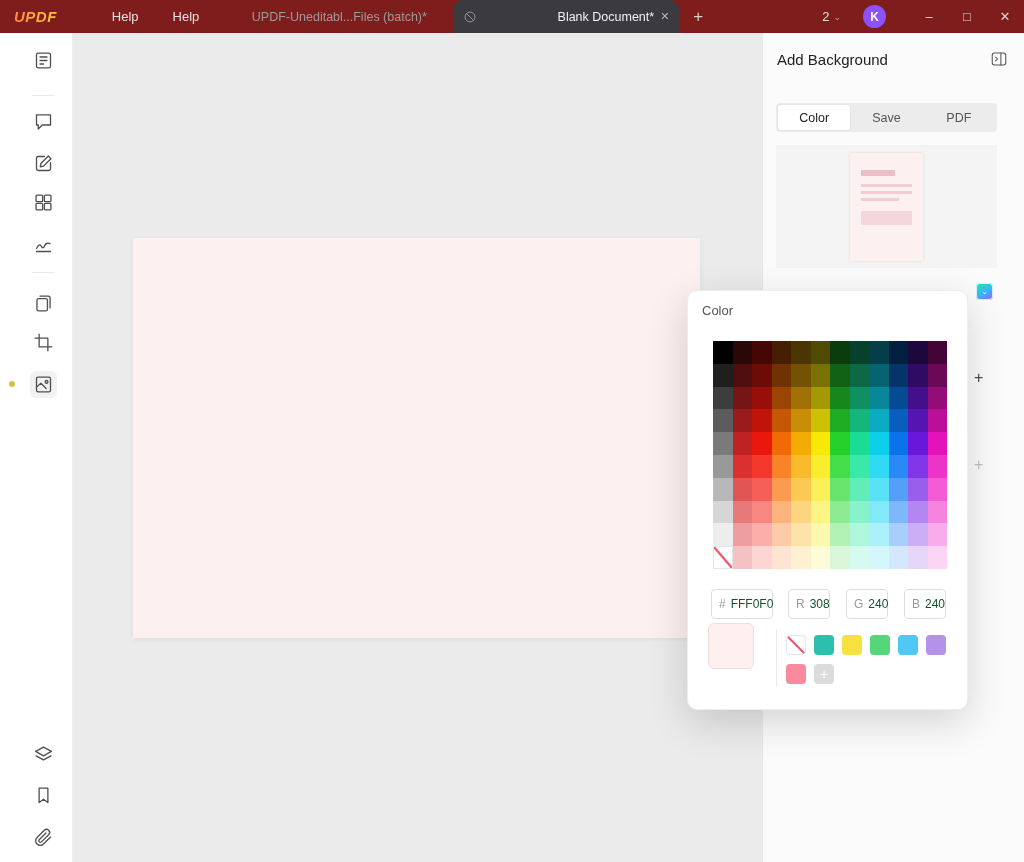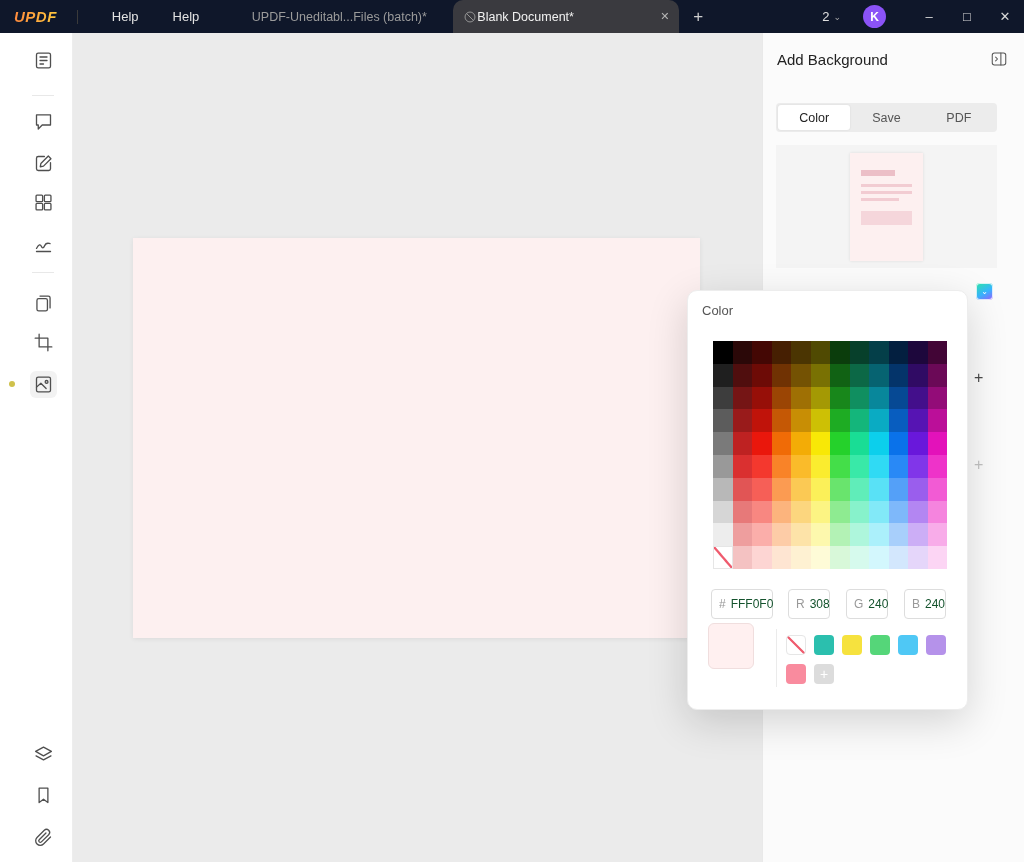--- a/index.html
+++ b/index.html
@@ -1,29 +1,29 @@
 <!DOCTYPE html>
 <html><head>
 <meta charset="utf-8">
 <style>
   * { margin:0; padding:0; box-sizing:border-box; }
   body { font-family:"Liberation Sans", sans-serif; background:#888; }
   .app { position:relative; width:1024px; height:862px; background:#ebebeb; overflow:hidden; }
 
   
-  .titlebar { position:absolute; top:0; left:0; right:0; height:33px; background:#0f172a; display:flex; align-items:center; }
+  .titlebar { position:absolute; top:0; left:0; right:0; height:33px; background:#7f1d1d; display:flex; align-items:center; }
   .logo { margin-left:14px; font-size:15px; font-weight:bold; font-style:italic; letter-spacing:.5px;
           background:linear-gradient(90deg,#ff8a3d,#ffc83d); -webkit-background-clip:text; background-clip:text; color:transparent; }
   .tb-divider { width:1px; height:14px; background:#3a3a3a; margin-left:20px; }
   .menu { color:#e2e2e2; font-size:13px; margin-left:34px; cursor:default; }
   .tab-inactive { margin-left:44px; width:192px; color:#9b9b9b; font-size:12.5px; text-align:center;
                   white-space:nowrap; overflow:hidden; text-overflow:ellipsis; }
   .tab-active { margin-left:18px; height:33px; width:226px; background:#3a3a3f; border-radius:10px 10px 0 0;
                 display:flex; align-items:center; padding:0 10px; color:#f2f2f2; font-size:12.5px; }
-  .tab-active .tab-label { flex:1; text-align:left; white-space:nowrap; overflow:hidden; }
+  .tab-active .tab-label { flex:1; text-align:right; white-space:nowrap; overflow:hidden; }
   .tab-icon { display:flex; }
   .tab-icon svg { width:14px; height:14px; fill:none; stroke:#9a9a9a; stroke-width:1.6; }
   .tab-close { color:#b5b5b5; font-size:11px; margin-left:6px; }
   .newtab { color:#cfcfcf; font-size:17px; margin-left:14px; }
   .spacer { flex:1; }
   .tabcount { color:#e0e0e0; font-size:13px; display:flex; align-items:center; gap:4px; margin-right:22px; }
   .tabcount .chev { font-size:9px; color:#aaa; }
   .avatar { width:23px; height:23px; border-radius:50%; background:#8b53f7; color:#fff; font-size:12px; font-weight:bold;
             display:flex; align-items:center; justify-content:center; margin-right:24px; }
   .winbtn { width:38px; height:33px; color:#d8d8d8; font-size:13px; display:flex; align-items:center; justify-content:center; }

